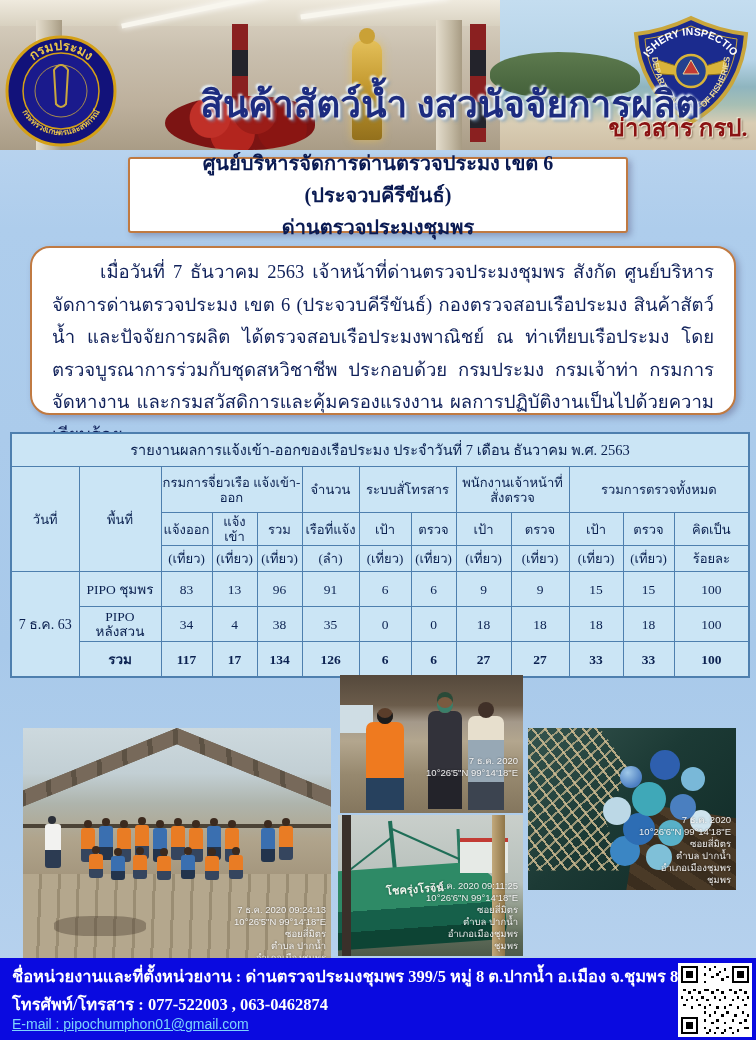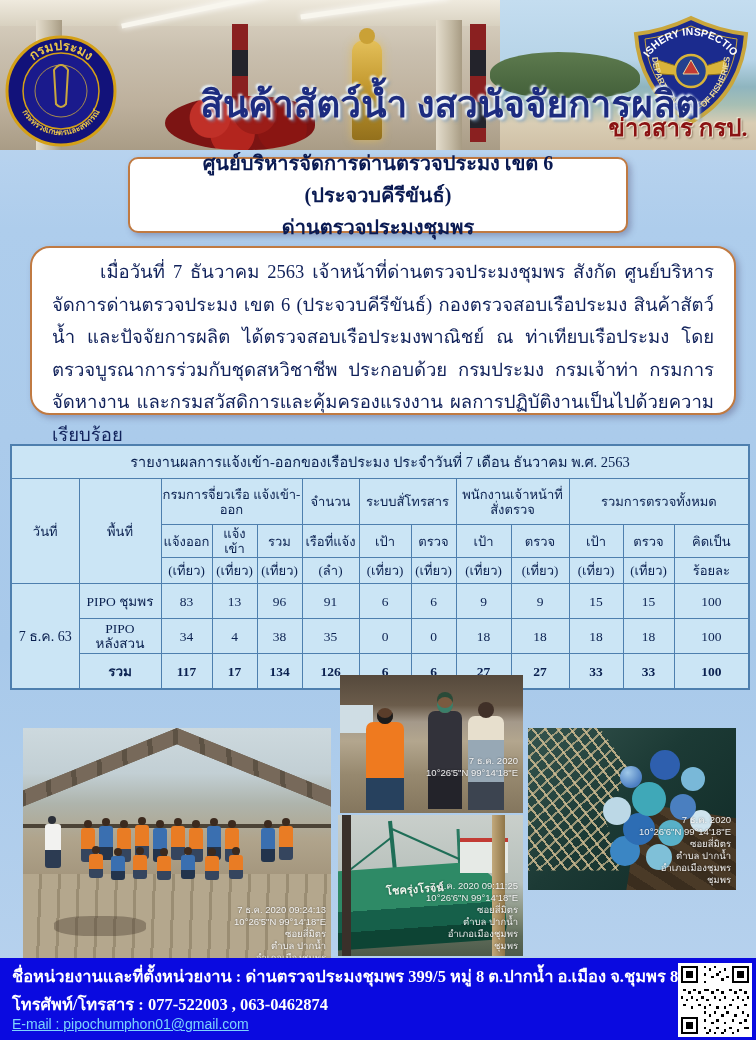--- a/index.html
+++ b/index.html
@@ -29,29 +29,29 @@
   .m-title1{position:absolute;left:150px;top:12px;width:490px;text-align:center;font-size:37px;font-weight:bold;
     color:#1d2c80;text-shadow:2px 2px 2px rgba(255,255,255,.95),-2px -2px 2px rgba(230,242,252,.9),4px 4px 3px rgba(110,150,190,.55);}
   .m-title2{position:absolute;left:190px;top:74px;width:520px;text-align:center;font-size:37px;font-weight:bold;
     color:#1d2c80;text-shadow:2px 2px 2px rgba(255,255,255,.95),-2px -2px 2px rgba(230,242,252,.9),4px 4px 3px rgba(110,150,190,.55);}
   .news-label{position:absolute;left:604px;top:108px;width:148px;text-align:center;font-size:24px;font-weight:bold;
     color:#8a1212;text-shadow:1px 1px 0 #f3e9d6,-1px -1px 0 #f3e9d6,2px 2px 2px rgba(60,30,10,.4);}
   .seal{position:absolute;left:4px;top:34px;width:114px;height:114px;}
   .badge{position:absolute;left:628px;top:14px;width:126px;height:112px;}
   
   .title-box{position:absolute;left:128px;top:157px;width:496px;height:72px;background:#fff;
-    border:2px solid #c07a42;border-radius:10px;box-shadow:3px 3px 6px rgba(90,90,130,.45);
+    border:2px solid #c07a42;border-radius:3px;box-shadow:3px 3px 6px rgba(90,90,130,.45);
     display:flex;flex-direction:column;justify-content:center;text-align:center;}
   .title-box div{font-size:20px;font-weight:bold;color:#0a1a52;line-height:32px;}
   .article-box{position:absolute;left:30px;top:246px;width:706px;height:169px;background:#fff;
     border:2px solid #c07a42;border-radius:20px;box-shadow:3px 3px 6px rgba(90,90,130,.45);box-sizing:border-box;
     padding:8px 20px 0 20px;}
   .article-box p{margin:0;font-size:18.5px;line-height:32.5px;color:#10215a;text-indent:2.6em;text-align:justify;}
   
-  table.report{position:absolute;left:10px;top:444px;width:738px;border-collapse:collapse;table-layout:fixed;
+  table.report{position:absolute;left:10px;top:432px;width:738px;border-collapse:collapse;table-layout:fixed;
     background:#cbe5f5;border:2px solid #4e7fae;padding-left:36px;}
   table.report td,table.report th{border:1px solid #4e7fae;color:#0b2150;text-align:center;vertical-align:middle;
     font-weight:normal;font-size:13px;line-height:15px;padding:1px 1px;font-family:"Liberation Serif",serif;}
   table.report .t-title{font-size:14.5px;height:30px;}
   table.report .grp{font-size:13.5px;height:46px;}
   table.report .sub{height:26px;}
   table.report .unit{height:26px;}
   table.report .drow td{height:32px;font-size:13.5px;}
   table.report .bold{font-weight:bold;}
   

